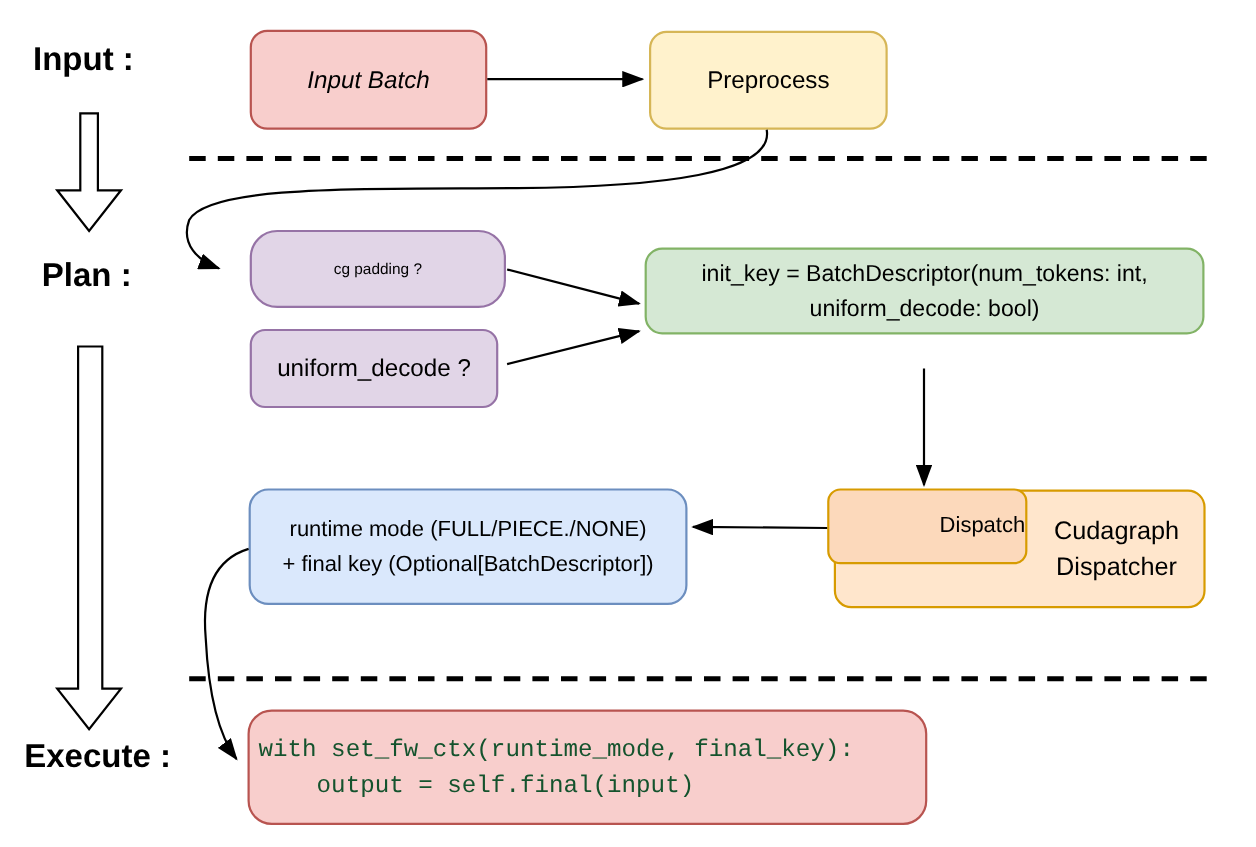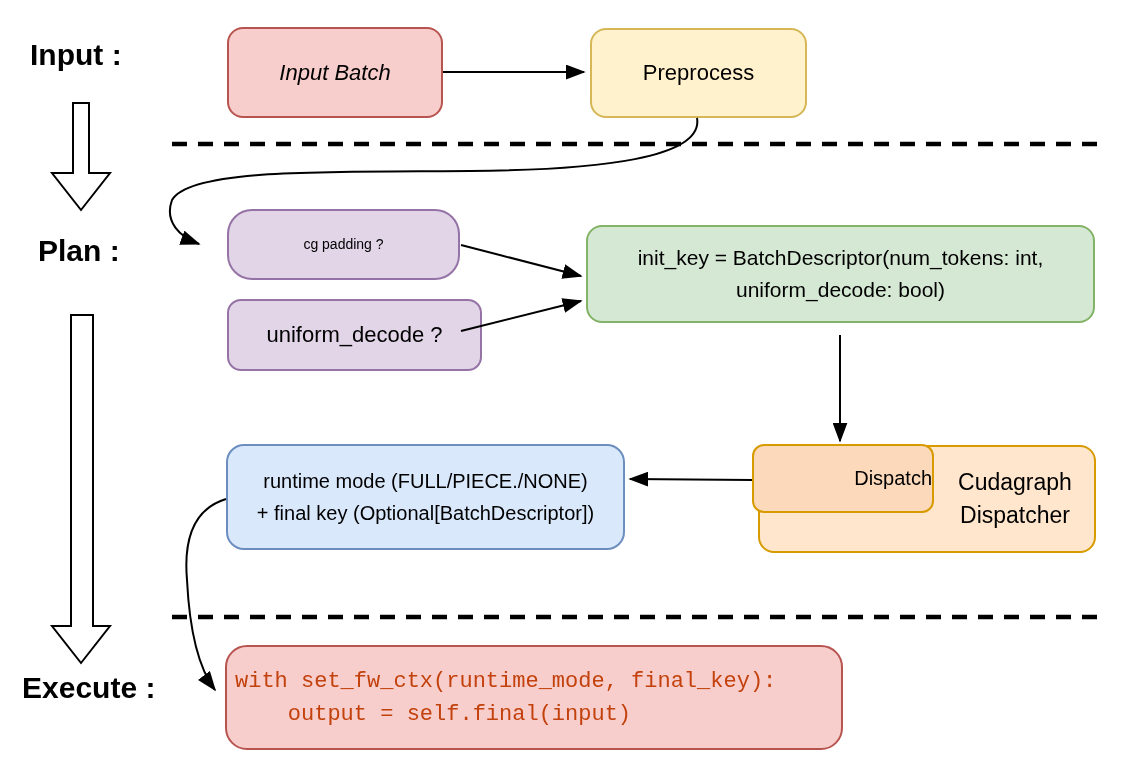--- a/index.html
+++ b/index.html
@@ -29,29 +29,29 @@
     justify-content:center;
     text-align:center;
     line-height:1.45;
     background:#eee;
     z-index:2;
   }
   .node .ln{white-space:nowrap;}
   #node-input-batch   {left:227px;top:27px; width:216px;height:91px; font-size:22px;}
   #node-preprocess    {left:590px;top:28px; width:217px;height:90px; font-size:22px;}
   #node-cg-padding    {left:227px;top:209px;width:233px;height:71px; font-size:14px;border-radius:25px;text-align:center;}
-  #node-uniform-decode{left:227px;top:299px;width:255px;height:72px; font-size:22px;border-radius:14px;}
-  #node-init-key      {left:586px;top:225px;width:509px;height:98px;font-size:21px;line-height:32px;}
+  #node-uniform-decode{left:227px;top:299px;width:226px;height:72px; font-size:22px;border-radius:14px;}
+  #node-init-key      {left:586px;top:225px;width:509px;height:79px;font-size:21px;line-height:32px;}
   #node-dispatcher    {left:758px;top:445px;width:338px;height:108px;font-size:23px;line-height:33px;
                        align-items:center;padding-left:176px;}
   #node-dispatch      {left:752px;top:444px;width:182px;height:69px; font-size:20px;border-radius:12px;z-index:3;}
   #node-runtime       {left:226px;top:444px;width:399px;height:106px;font-size:20px;line-height:32px;border-radius:18px;}
   #node-execute-code  {left:225px;top:645px;width:618px;height:105px;font-size:22px;border-radius:22px;
                        font-family:"Liberation Mono", monospace;
-                       align-items:flex-start;padding-left:8px;line-height:33px;color:#c2410c;}
+                       align-items:flex-start;padding-left:8px;line-height:33px;color:#14532d;}
   #node-execute-code .ln{white-space:pre;}
   #arrow-layer{
     position:absolute;left:0;top:0;width:1142px;height:770px;
     z-index:4;pointer-events:none;
   }
 </style>
 </head>
 <body>
 
 <div id="canvas">

